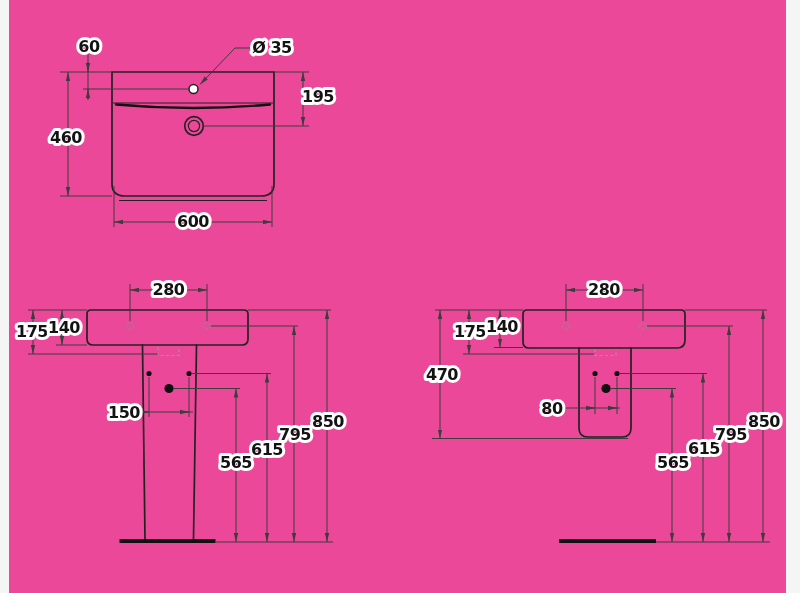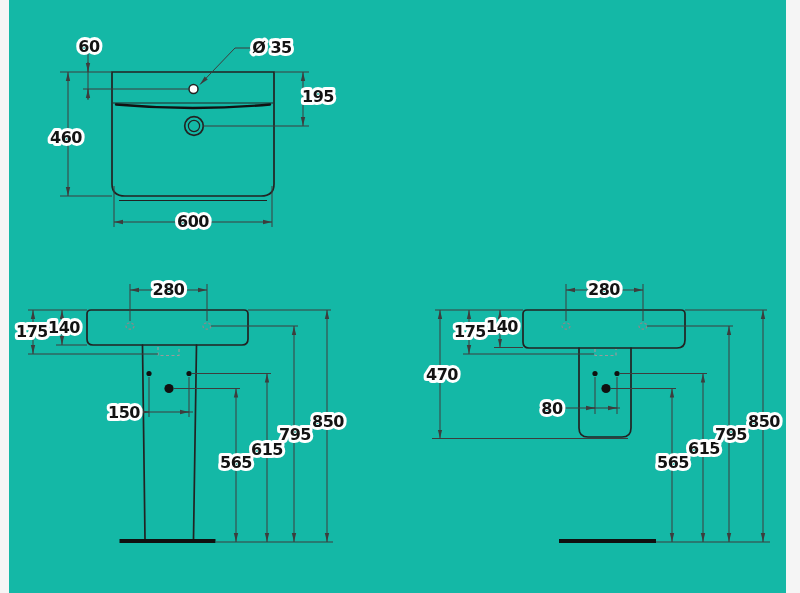--- a/index.html
+++ b/index.html
@@ -1,16 +1,16 @@
 <!DOCTYPE html>
 <html><head>
 <meta charset="utf-8">
 <style>
   html,body{margin:0;padding:0;background:#ffffff;}
-  .page{position:relative;width:800px;height:593px;background:#14b8a6;overflow:hidden;
+  .page{position:relative;width:800px;height:593px;background:#ec4899;overflow:hidden;
         font-family:"DejaVu Sans", sans-serif;}
   svg{display:block}
   .o{stroke:#222222;stroke-width:1.7;fill:none;stroke-linecap:round;}
   .o-thin{stroke:#222222;stroke-width:1.2;fill:none;}
   .o-thick{stroke:#111111;stroke-width:2.4;fill:none;stroke-linecap:round;}
   .d{stroke:#3d3d3d;stroke-width:1;fill:none;}
   .dh{stroke:#8a8a8a;stroke-width:1.3;fill:none;stroke-dasharray:2.5 2;}
   .db{stroke:#9a9a9a;stroke-width:1.2;fill:none;stroke-dasharray:3 2.5;}
   .dot{fill:#101010;stroke:none;}
   .plate{fill:#101010;stroke:none;}

